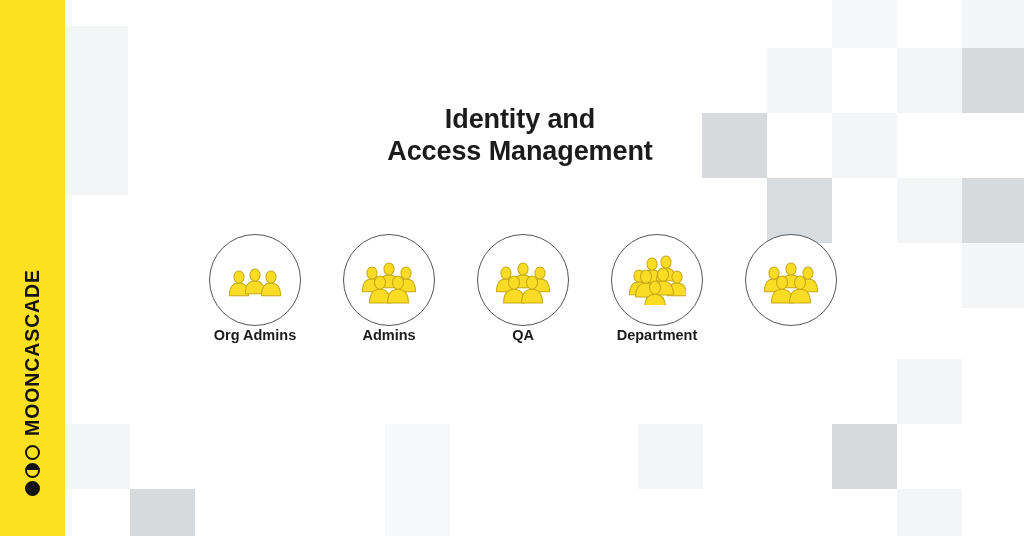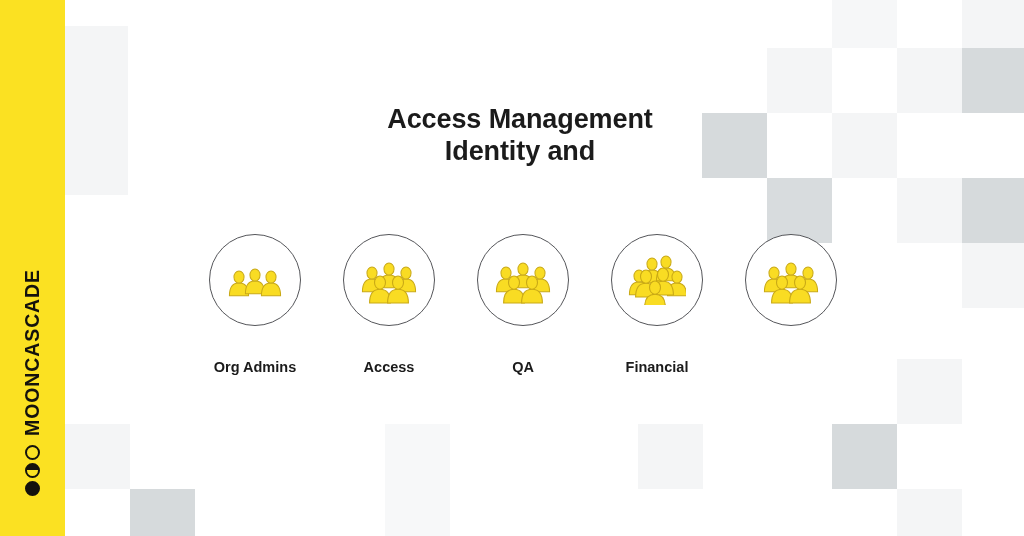--- a/index.html
+++ b/index.html
@@ -117,21 +117,21 @@
     border-radius: 50%;
     border: 1.3px solid #55565a;
     box-sizing: border-box;
     display: flex;
     align-items: center;
     justify-content: center;
     background: #ffffff;
   }
   .ring svg { display: block; }
   .group-label {
-    margin-top: 32px;
+    margin-top: 0;
     font-size: 14.5px;
     font-weight: bold;
     color: #1b1b1b;
     text-align: center;
     line-height: 1.32;
     white-space: pre-line;
   }
 </style>
 </head>
 <body>
@@ -165,22 +165,22 @@
       <div class="brand-name">MOONCASCADE</div>
       <div class="logo-marks">
         <div class="logo-dot"></div>
         <div class="logo-dot half"></div>
         <div class="logo-dot filled"></div>
       </div>
     </div>
   </div>
 
   <div class="headline">
+    <span>Identity and</span>
     <span>Access Management</span>
-    <span>Identity and</span>
   </div>
 
   <div class="groups">
       <div class="group">
         <div class="ring" style="border-color: rgb(85, 86, 90);">
           <svg width="58" height="50" viewBox="-29 -25 58 50">
             <g transform="translate(-16,2) scale(0.92)">
               <path d="M -10.4 15 C -10.4 5.4 -6.0 1.2 0 1.2 C 6.0 1.2 10.4 5.4 10.4 15 Z" fill="#F9DC23" stroke="#C9A916" stroke-width="1.1"></path>
               <ellipse cx="0" cy="-5.4" rx="5.5" ry="6.6" fill="#F9DC23" stroke="#C9A916" stroke-width="1.1"></ellipse>
             </g>
@@ -214,21 +214,21 @@
             <g transform="translate(-9,8) scale(1)">
               <path d="M -10.4 15 C -10.4 5.4 -6.0 1.2 0 1.2 C 6.0 1.2 10.4 5.4 10.4 15 Z" fill="#F9DC23" stroke="#C9A916" stroke-width="1.1"></path>
               <ellipse cx="0" cy="-5.4" rx="5.5" ry="6.6" fill="#F9DC23" stroke="#C9A916" stroke-width="1.1"></ellipse>
             </g>
             <g transform="translate(9,8) scale(1)">
               <path d="M -10.4 15 C -10.4 5.4 -6.0 1.2 0 1.2 C 6.0 1.2 10.4 5.4 10.4 15 Z" fill="#F9DC23" stroke="#C9A916" stroke-width="1.1"></path>
               <ellipse cx="0" cy="-5.4" rx="5.5" ry="6.6" fill="#F9DC23" stroke="#C9A916" stroke-width="1.1"></ellipse>
             </g>
           </svg>
         </div>
-        <div class="group-label">Access</div>
+        <div class="group-label">Admins</div>
       </div>
       <div class="group">
         <div class="ring" style="border-color: rgb(85, 86, 90);">
           <svg width="58" height="50" viewBox="-29 -25 58 50">
             <g transform="translate(-17,-2) scale(0.92)">
               <path d="M -10.4 15 C -10.4 5.4 -6.0 1.2 0 1.2 C 6.0 1.2 10.4 5.4 10.4 15 Z" fill="#F9DC23" stroke="#C9A916" stroke-width="1.1"></path>
               <ellipse cx="0" cy="-5.4" rx="5.5" ry="6.6" fill="#F9DC23" stroke="#C9A916" stroke-width="1.1"></ellipse>
             </g>
             <g transform="translate(0,-6) scale(0.92)">
               <path d="M -10.4 15 C -10.4 5.4 -6.0 1.2 0 1.2 C 6.0 1.2 10.4 5.4 10.4 15 Z" fill="#F9DC23" stroke="#C9A916" stroke-width="1.1"></path>
@@ -276,21 +276,21 @@
             <g transform="translate(6,0) scale(1)">
               <path d="M -10.4 15 C -10.4 5.4 -6.0 1.2 0 1.2 C 6.0 1.2 10.4 5.4 10.4 15 Z" fill="#F9DC23" stroke="#C9A916" stroke-width="1.1"></path>
               <ellipse cx="0" cy="-5.4" rx="5.5" ry="6.6" fill="#F9DC23" stroke="#C9A916" stroke-width="1.1"></ellipse>
             </g>
             <g transform="translate(-2,13) scale(1)">
               <path d="M -10.4 15 C -10.4 5.4 -6.0 1.2 0 1.2 C 6.0 1.2 10.4 5.4 10.4 15 Z" fill="#F9DC23" stroke="#C9A916" stroke-width="1.1"></path>
               <ellipse cx="0" cy="-5.4" rx="5.5" ry="6.6" fill="#F9DC23" stroke="#C9A916" stroke-width="1.1"></ellipse>
             </g>
           </svg>
         </div>
-        <div class="group-label">Financial</div>
+        <div class="group-label">Department</div>
       </div>
       <div class="group">
         <div class="ring" style="border-color: rgb(85, 86, 90);">
           <svg width="58" height="50" viewBox="-29 -25 58 50">
             <g transform="translate(-17,-2) scale(0.92)">
               <path d="M -10.4 15 C -10.4 5.4 -6.0 1.2 0 1.2 C 6.0 1.2 10.4 5.4 10.4 15 Z" fill="#F9DC23" stroke="#C9A916" stroke-width="1.1"></path>
               <ellipse cx="0" cy="-5.4" rx="5.5" ry="6.6" fill="#F9DC23" stroke="#C9A916" stroke-width="1.1"></ellipse>
             </g>
             <g transform="translate(0,-6) scale(0.92)">
               <path d="M -10.4 15 C -10.4 5.4 -6.0 1.2 0 1.2 C 6.0 1.2 10.4 5.4 10.4 15 Z" fill="#F9DC23" stroke="#C9A916" stroke-width="1.1"></path>

